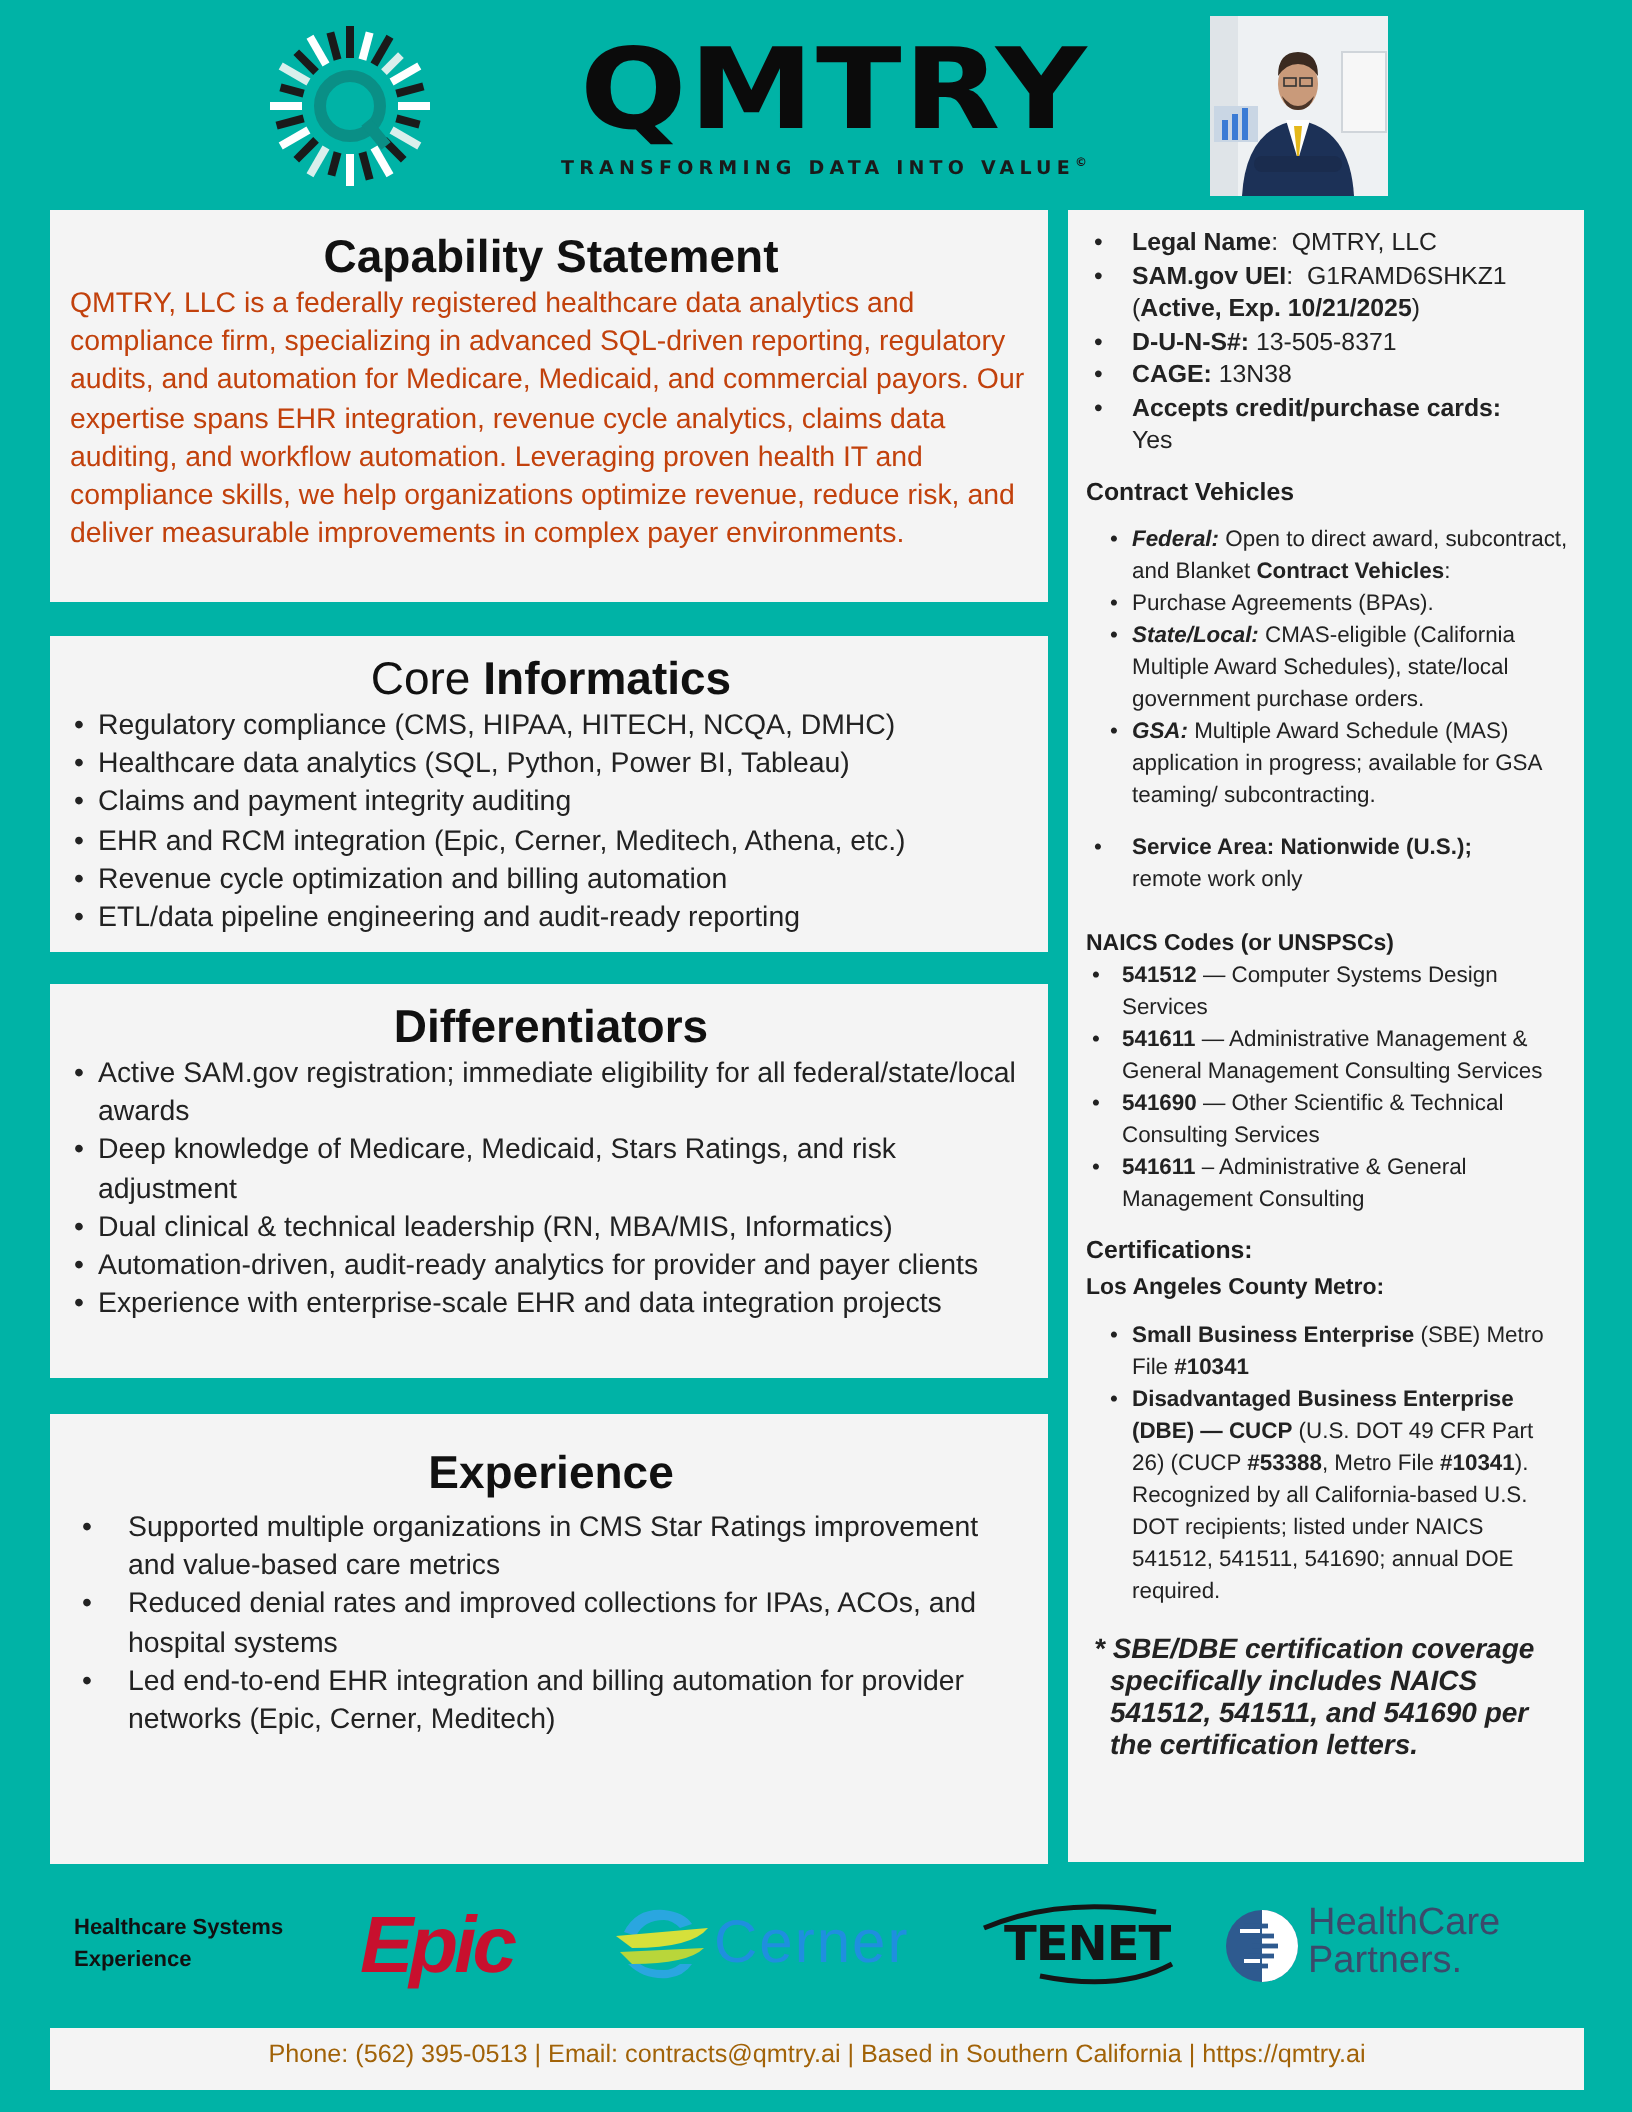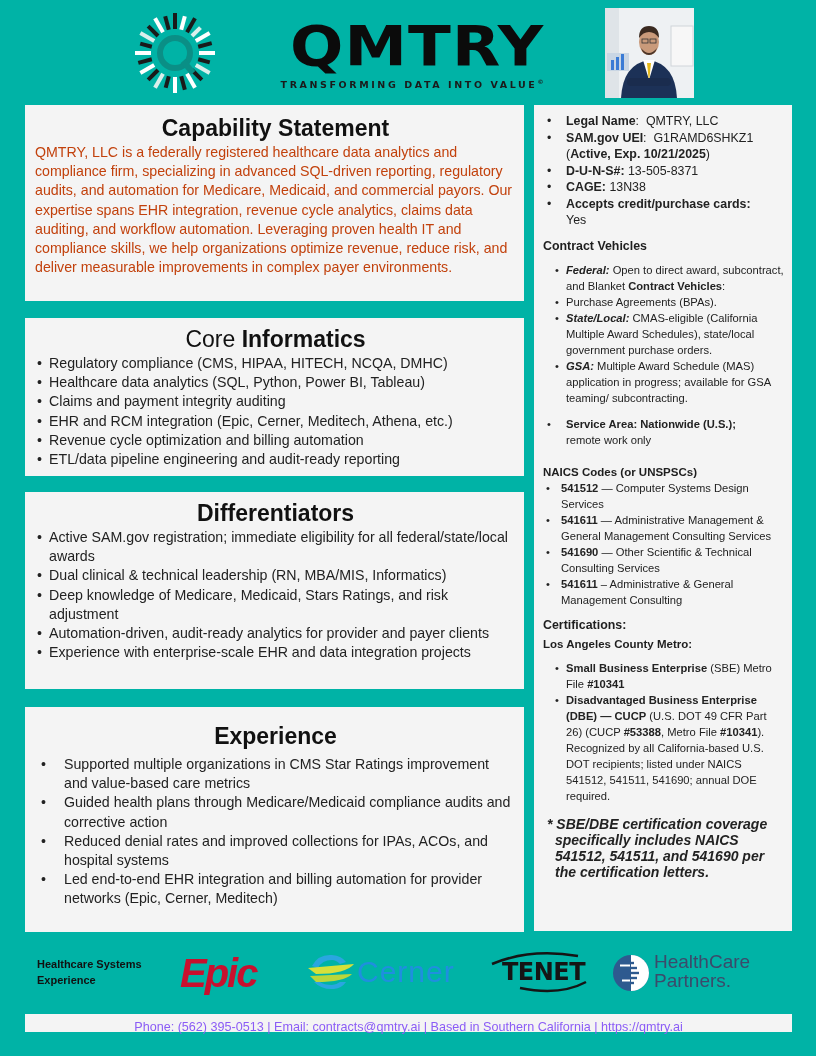--- a/index.html
+++ b/index.html
@@ -61,21 +61,21 @@
   .partners { position: absolute; left: 0; top: 940px; width: 816px; height: 70px; }
   .hs-label { position: absolute; left: 37px; top: 16px; font-size: 11px; font-weight: bold; line-height: 16px; color: #111; }
   .epic { position: absolute; left: 180px; top: 12px; font-family: "Liberation Sans", sans-serif; font-weight: bold; font-style: italic; font-size: 40px; color: #C8102E; letter-spacing: -2px; line-height: 42px; }
   .cerner-mark { position: absolute; left: 306px; top: 12px; width: 50px; height: 40px; }
   .cerner { position: absolute; left: 357px; top: 14px; font-size: 30px; color: #1f8fdf; line-height: 36px; letter-spacing: 1px; }
   .tenet { position: absolute; left: 490px; top: 10px; width: 100px; height: 46px; }
   .tenet-text { position: absolute; left: 12px; top: 8px; font-family: "DejaVu Sans", sans-serif; font-weight: bold; font-size: 24px; color: #151515; letter-spacing: -0.5px; }
   .hcp-mark { position: absolute; left: 612px; top: 14px; width: 38px; height: 38px; }
   .hcp { position: absolute; left: 654px; top: 12px; font-size: 19px; line-height: 19px; color: #3b4a6b; }
 
-  .footer { position: absolute; left: 25px; top: 1014px; width: 767px; height: 18px; background: #F4F4F4; text-align: center; font-size: 12.6px; line-height: 27px; color: #8b5cf6; }
+  .footer { position: absolute; left: 25px; top: 1014px; width: 767px; height: 31px; background: #F4F4F4; text-align: center; font-size: 12.6px; line-height: 27px; color: #a16207; }
 </style>
 </head>
 <body>
 
 <div class="header">
   <svg class="logo-icon" viewBox="0 0 86 86">
     <g transform="translate(43,43)">
       <g stroke-width="4" stroke-linecap="butt">
         <line x1="0" y1="-24" x2="0" y2="-40" stroke="#1a1a1a" transform="rotate(0)"></line>
         <line x1="0" y1="-24" x2="0" y2="-38" stroke="#ffffff" transform="rotate(15)"></line>
@@ -144,32 +144,31 @@
     <li>EHR and RCM integration (Epic, Cerner, Meditech, Athena, etc.)</li>
     <li>Revenue cycle optimization and billing automation</li>
     <li>ETL/data pipeline engineering and audit-ready reporting</li>
   </ul>
 </section>
 
 <section class="panel left p-diff">
   <h2 class="title">Differentiators</h2>
   <ul class="blist">
     <li>Active SAM.gov registration; immediate eligibility for all federal/state/local awards</li>
+    <li>Deep knowledge of Medicare, Medicaid, Stars Ratings, and risk adjustment</li>
     <li>Dual clinical &amp; technical leadership (RN, MBA/MIS, Informatics)</li>
-    <li>Deep knowledge of Medicare, Medicaid, Stars Ratings, and risk adjustment</li>
     <li>Automation-driven, audit-ready analytics for provider and payer clients</li>
     <li>Experience with enterprise-scale EHR and data integration projects</li>
   </ul>
 </section>
 
 <section class="panel left p-exp">
   <h2 class="title">Experience</h2>
   <ul class="blist">
     <li>Supported multiple organizations in CMS Star Ratings improvement and value-based care metrics</li>
-    <li>Guided health plans through Medicare/Medicaid compliance audits and corrective action</li>
     <li>Reduced denial rates and improved collections for IPAs, ACOs, and hospital systems</li>
     <li>Led end-to-end EHR integration and billing automation for provider networks (Epic, Cerner, Meditech)</li>
   </ul>
 </section>
 
 <aside class="panel right">
   <ul class="r-list">
     <li><b>Legal Name</b>:&nbsp; <span>QMTRY, LLC</span></li>
     <li><b>SAM.gov UEI</b>:&nbsp; <span>G1RAMD6SHKZ1</span> (<b>Active, Exp. 10/21/2025</b>)</li>
     <li><b>D-U-N-S#:</b> <span>13-505-8371</span></li>

